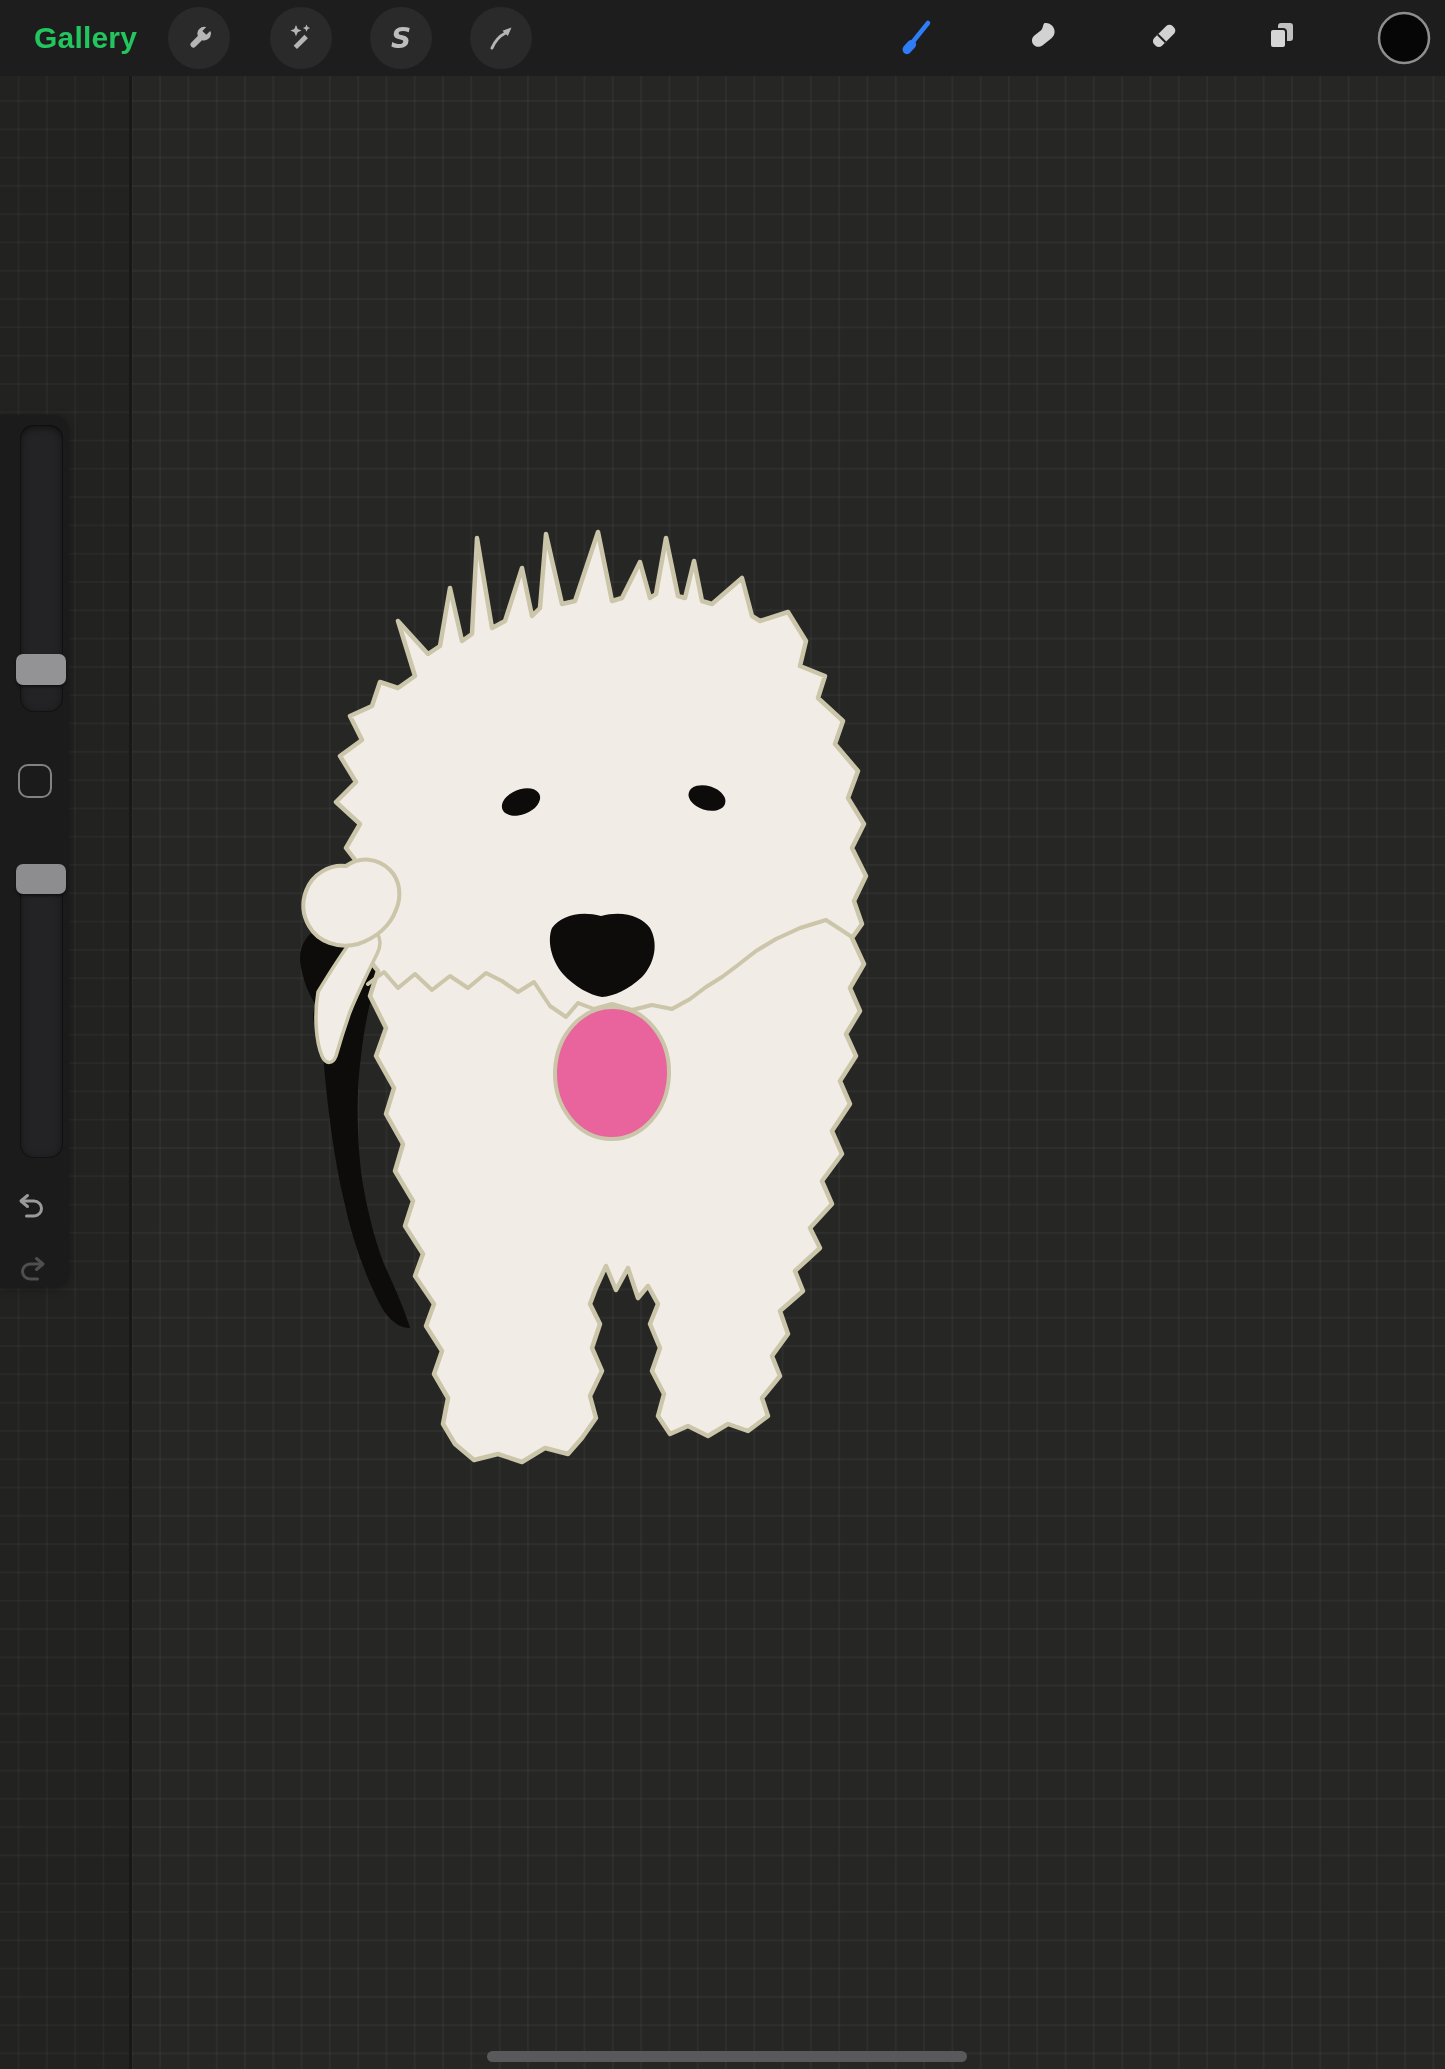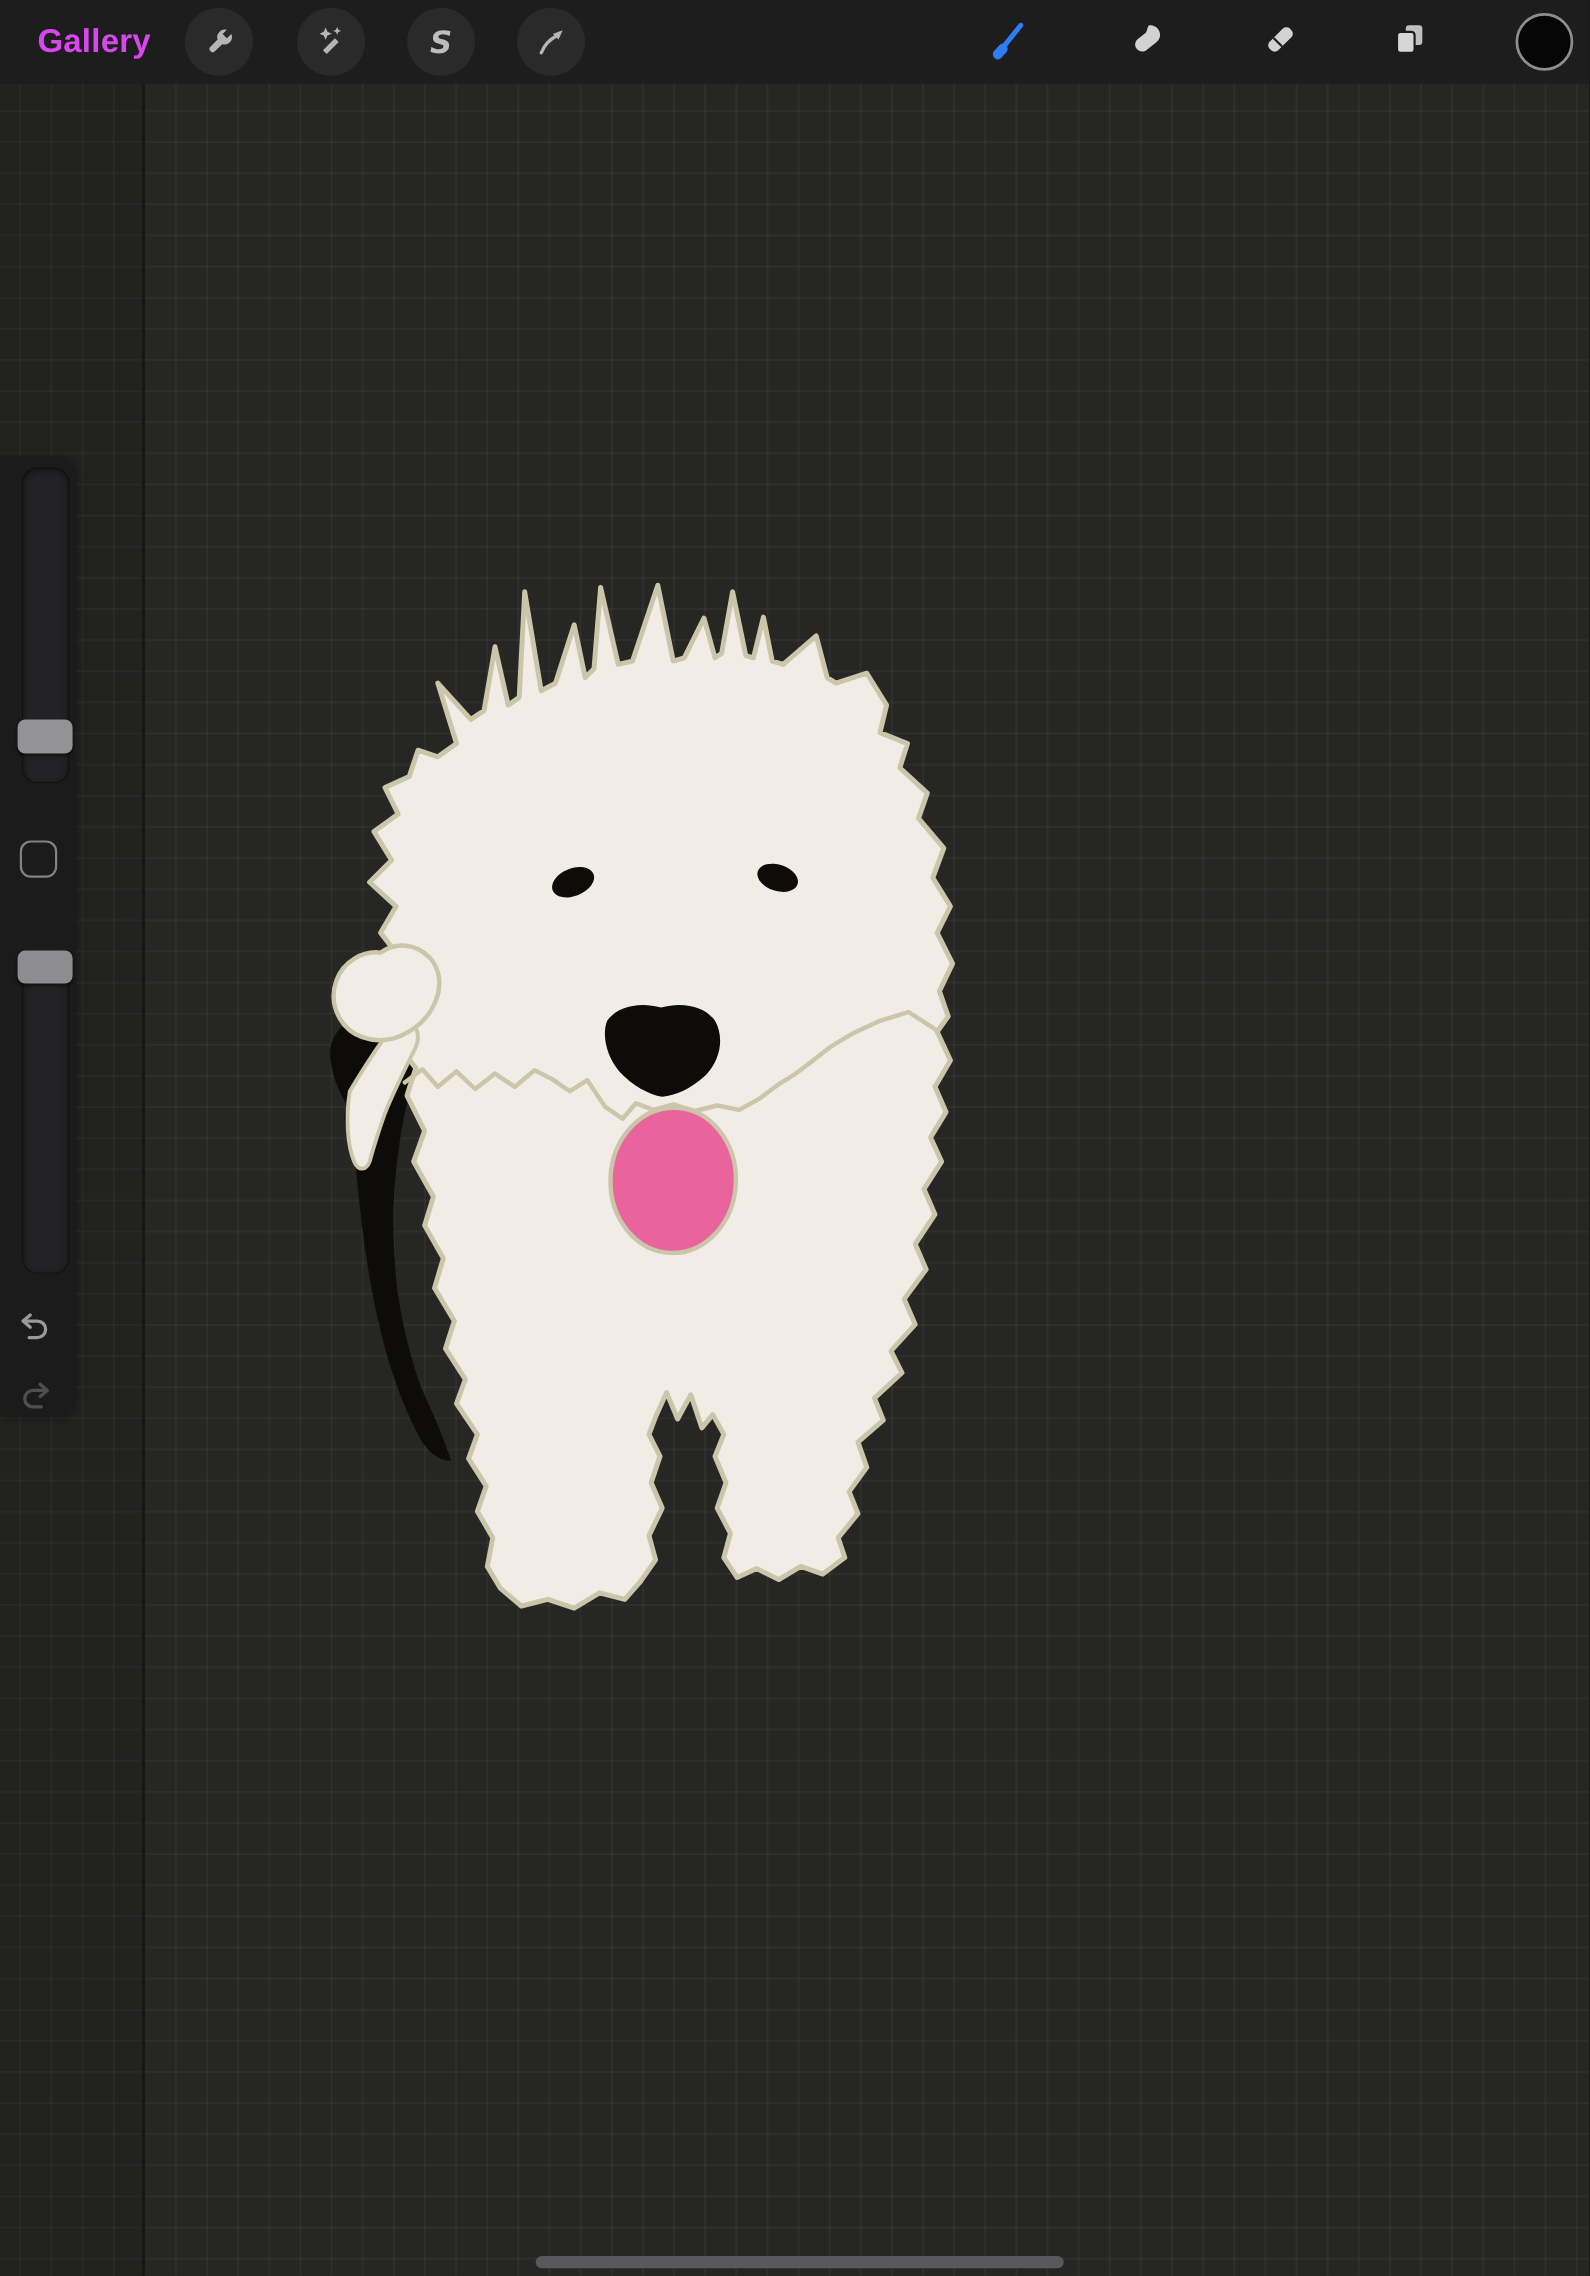--- a/index.html
+++ b/index.html
@@ -21,21 +21,21 @@
   .offcanvas-tint{position:absolute;left:0;top:0;width:129px;height:100%;background:rgba(0,0,0,0.10);}
   .canvas-edge{position:absolute;left:129px;top:0;width:2.5px;height:100%;background:#181818;}
   .artwork{position:absolute;left:280px;top:430px;width:620px;height:985px;}
 
   
   .toolbar{
     position:absolute;left:0;top:0;width:1445px;height:76px;background:#1d1d1d;z-index:5;
   }
   .gallery-btn{
     position:absolute;left:34px;top:0;height:76px;line-height:76px;
-    color:#d946ef;font-size:30px;font-weight:700;letter-spacing:.2px;cursor:pointer;
+    color:#22c55e;font-size:30px;font-weight:700;letter-spacing:.2px;cursor:pointer;
   }
   .circle-btn{
     position:absolute;top:7px;width:62px;height:62px;border-radius:50%;
     background:#2a2a2a;display:flex;align-items:center;justify-content:center;cursor:pointer;
   }
   .circle-btn svg{display:block;}
   .glyph{fill:#b5b5b5;}
   .glyph-stroke{stroke:#b5b5b5;fill:none;}
   .tool-btn{
     position:absolute;top:16px;width:44px;height:44px;display:flex;

